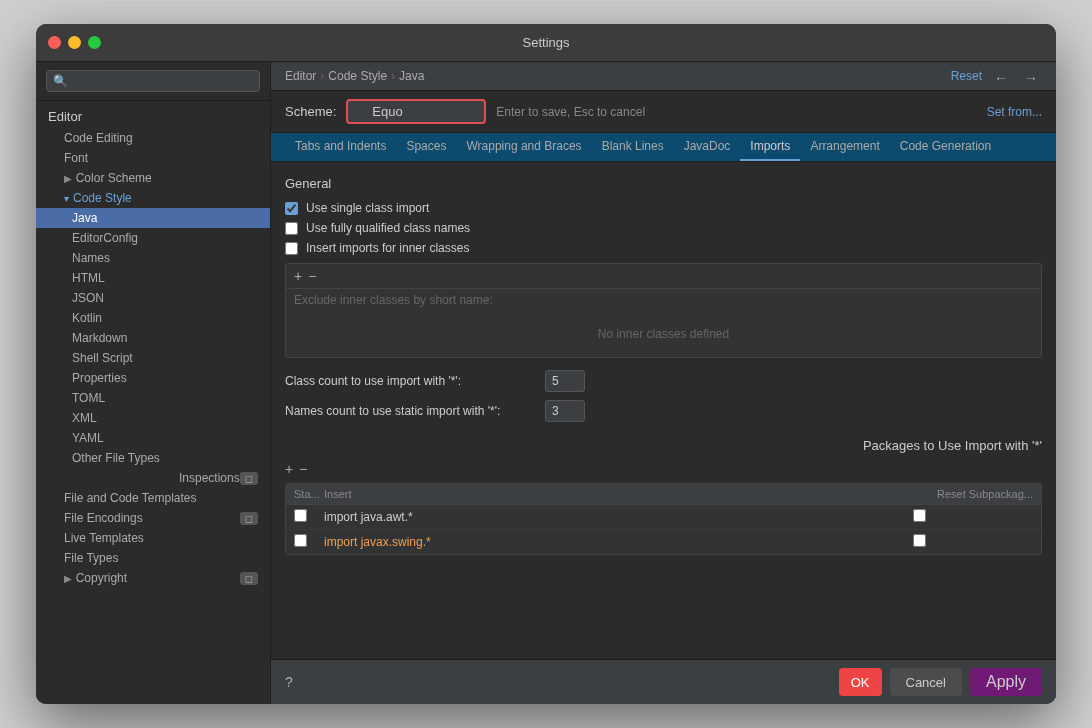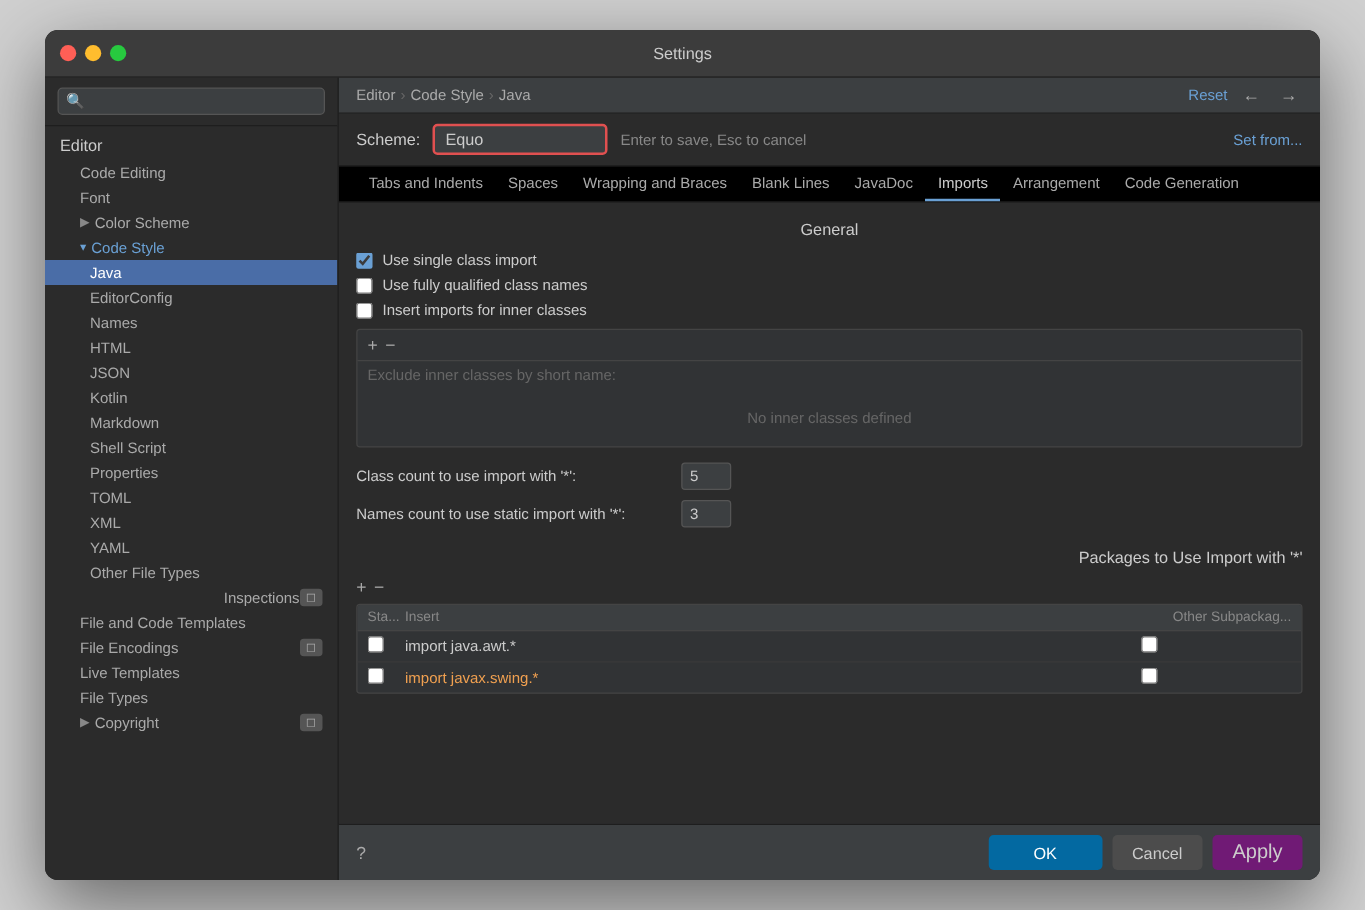--- a/index.html
+++ b/index.html
@@ -163,39 +163,39 @@
       font-size: 13px;
     }
     .scheme-input-wrap {
       position: relative;
     }
     .scheme-input {
       background: #3c3f41;
       border: 2px solid #e05050;
       border-radius: 4px;
       color: #ccc;
-      padding: 3px 8px;
+      padding: 3px 24px;
       font-size: 13px;
       width: 140px;
       outline: none;
     }
     .scheme-hint {
       color: #888;
       font-size: 12px;
     }
     .set-from {
       position: absolute;
       right: 14px;
       color: #6aa0d4;
       cursor: pointer;
       font-size: 12px;
     }
     .tabs-bar {
       display: flex;
-      background: #000000;
+      background: #0c4a6e;
       border-bottom: 1px solid #1e1e1e;
       padding: 0 14px;
     }
     .tab {
       color: #aaa;
       padding: 6px 10px;
       cursor: pointer;
       font-size: 12px;
       border-bottom: 2px solid transparent;
     }
@@ -206,21 +206,20 @@
     .content {
       flex: 1;
       overflow-y: auto;
       padding: 14px;
       background: #2b2b2b;
     }
     .section-title {
       color: #ccc;
       font-size: 13px;
       margin-bottom: 10px;
-      text-align: center;
     }
     .checkbox-row {
       display: flex;
       align-items: center;
       gap: 8px;
       margin-bottom: 6px;
     }
     .checkbox-row input[type=checkbox] {
       accent-color: #6aa0d4;
     }
@@ -364,25 +363,25 @@
     .footer-help {
       color: #aaa;
       font-size: 14px;
       cursor: pointer;
     }
     .footer-buttons {
       display: flex;
       gap: 8px;
     }
     .btn-ok {
-      background: #0369a1;
+      background: #ef4444;
       color: #fff;
       border: none;
       border-radius: 4px;
-      padding: 5px 36px;
+      padding: 5px 12px;
       cursor: pointer;
       font-size: 13px;
     }
     .btn-cancel {
       background: #4c4c4c;
       color: #ccc;
       border: none;
       border-radius: 4px;
       padding: 5px 16px;
       cursor: pointer;
@@ -546,21 +545,21 @@
         <div class="packages-section">
           <div class="packages-title">Packages to Use Import with '*'</div>
           <div class="packages-toolbar">
             <button class="pkg-btn">+</button>
             <button class="pkg-btn">−</button>
           </div>
           <div class="packages-table">
             <div class="pkg-header">
               <span class="pkg-col-status">Sta...</span>
               <span class="pkg-col-package">Insert</span>
-              <span class="pkg-col-sub">Other Subpackag...</span>
+              <span class="pkg-col-sub">Reset Subpackag...</span>
             </div>
             <div class="pkg-row">
               <div class="pkg-checkbox"><input type="checkbox" style=""></div>
               <div class="pkg-name">import java.awt.*</div>
               <div class="pkg-sub"><input type="checkbox" style=""></div>
             </div>
             <div class="pkg-row">
               <div class="pkg-checkbox"><input type="checkbox" style=""></div>
               <div class="pkg-name highlighted">import javax.swing.*</div>
               <div class="pkg-sub"><input type="checkbox" style=""></div>

